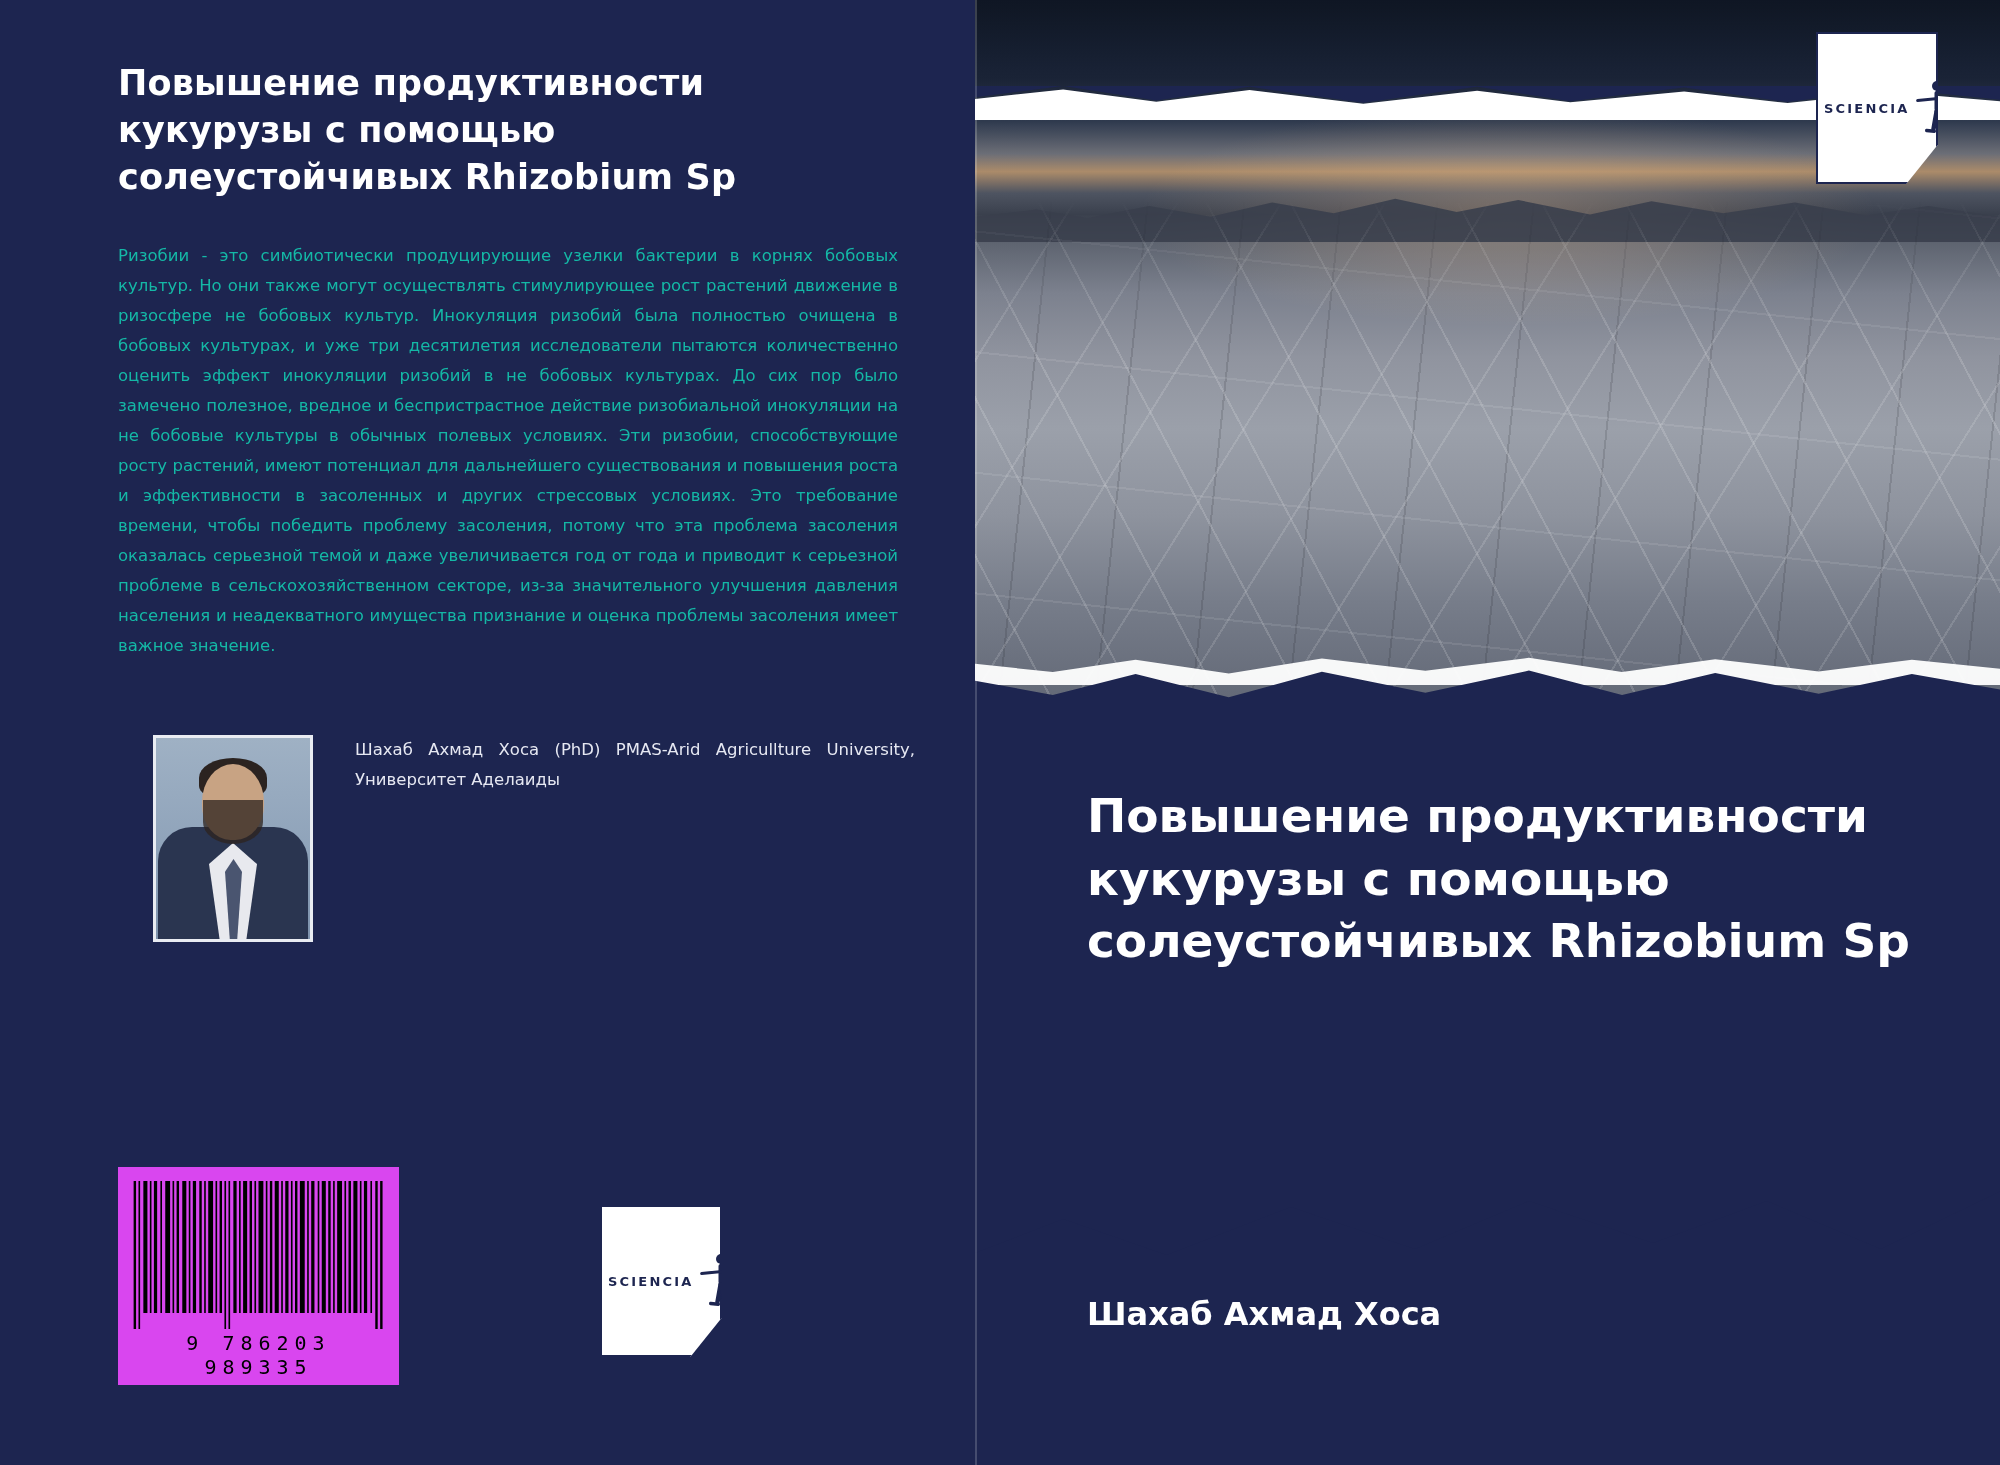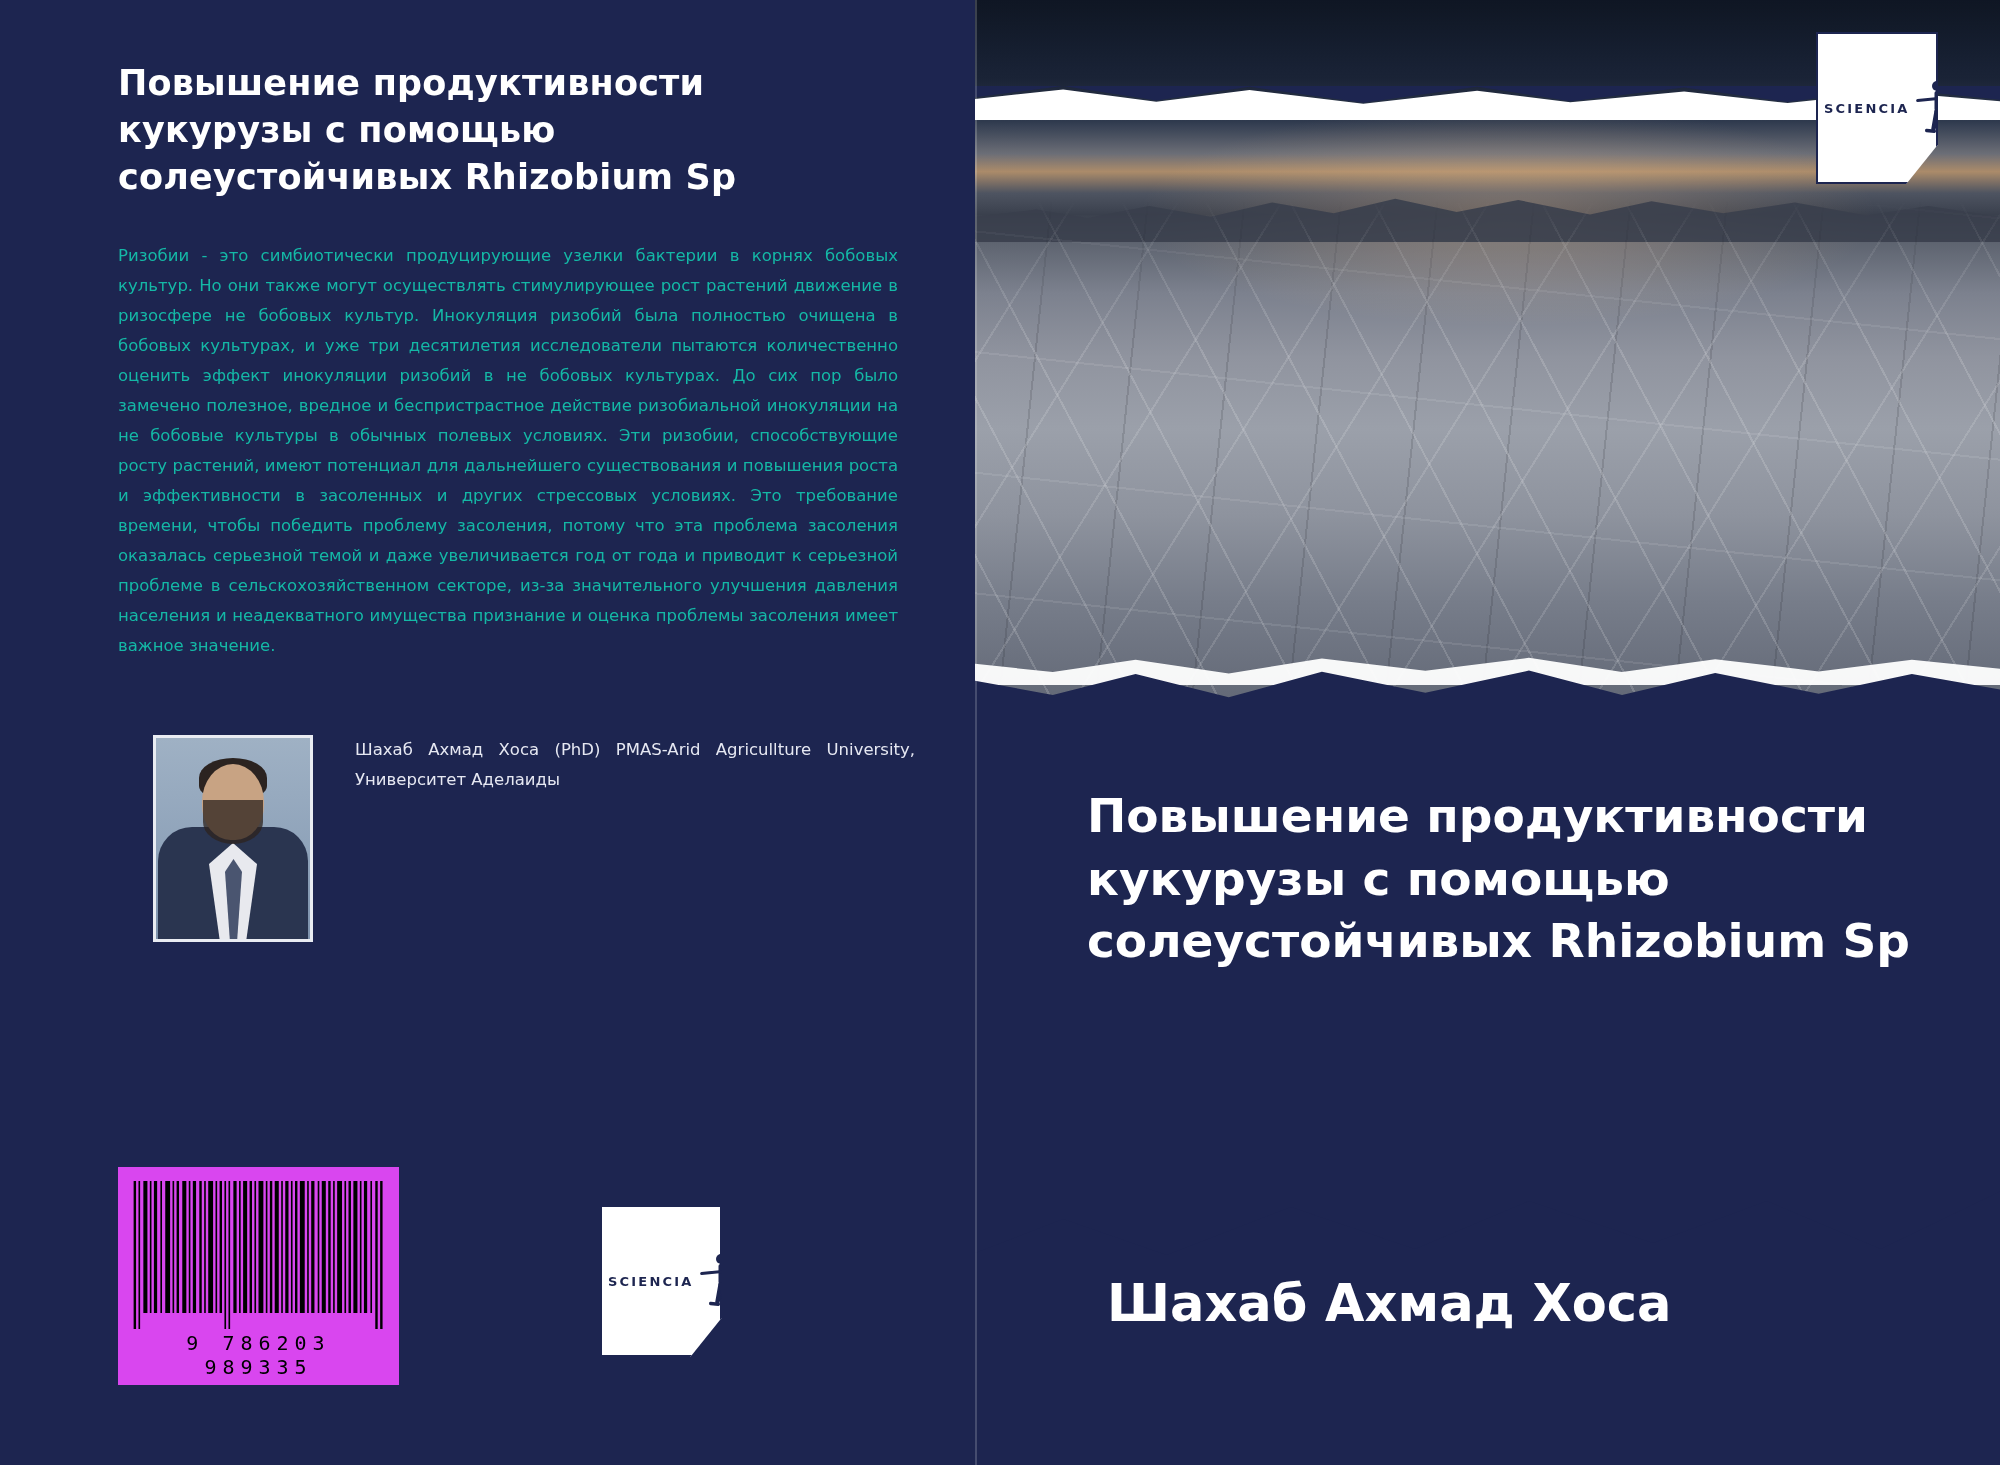--- a/index.html
+++ b/index.html
@@ -336,25 +336,24 @@
     width: 1035px;
     height: 300px;
     background: #ffffff;
     clip-path: polygon(0 100%, 0 36%, 9% 24%, 19% 36%, 31% 20%, 43% 34%, 54% 18%, 66% 32%, 77% 18%, 88% 34%, 100% 14%, 100% 100%);
   }
   .front-author {
     position: absolute;
     left: 112px;
     bottom: 132px;
     color: #ffffff;
-    font-size: 51px;
+    font-size: 32px;
     font-weight: bold;
     font-family: "DejaVu Sans", sans-serif;
     z-index: 4;
-    margin-left: 20px;
   }
 
   .spine-line {
     position: absolute;
     left: 975px;
     top: 0;
     width: 2px;
     height: 1465px;
     background: rgba(255,255,255,0.18);
     z-index: 9;

